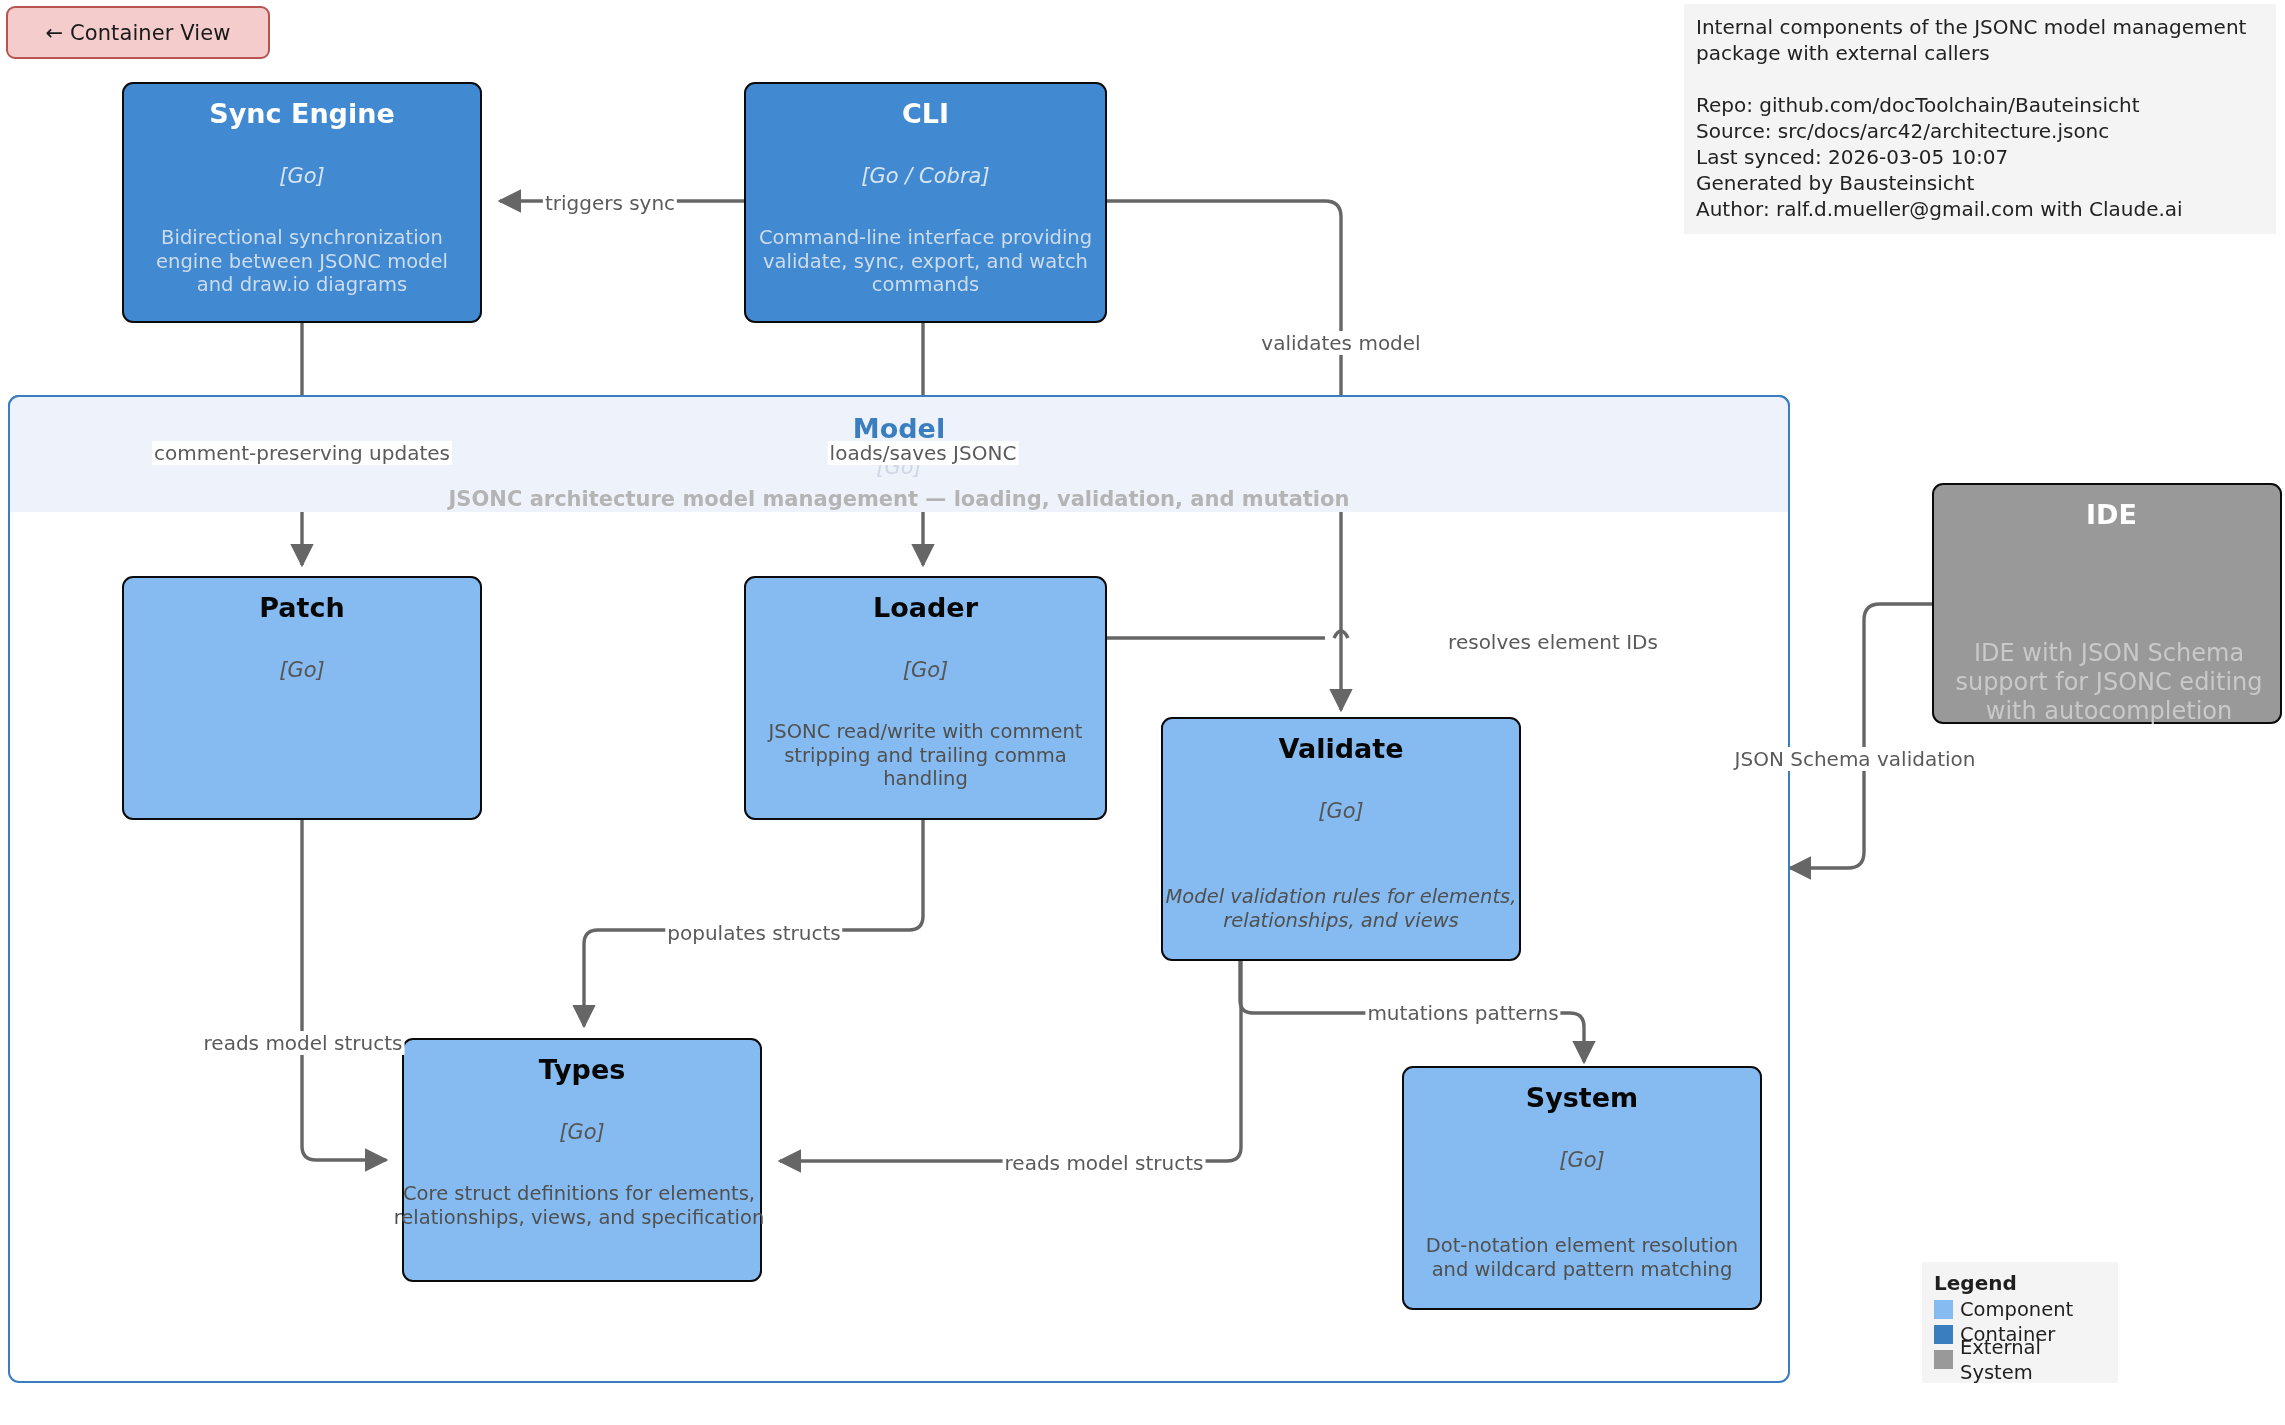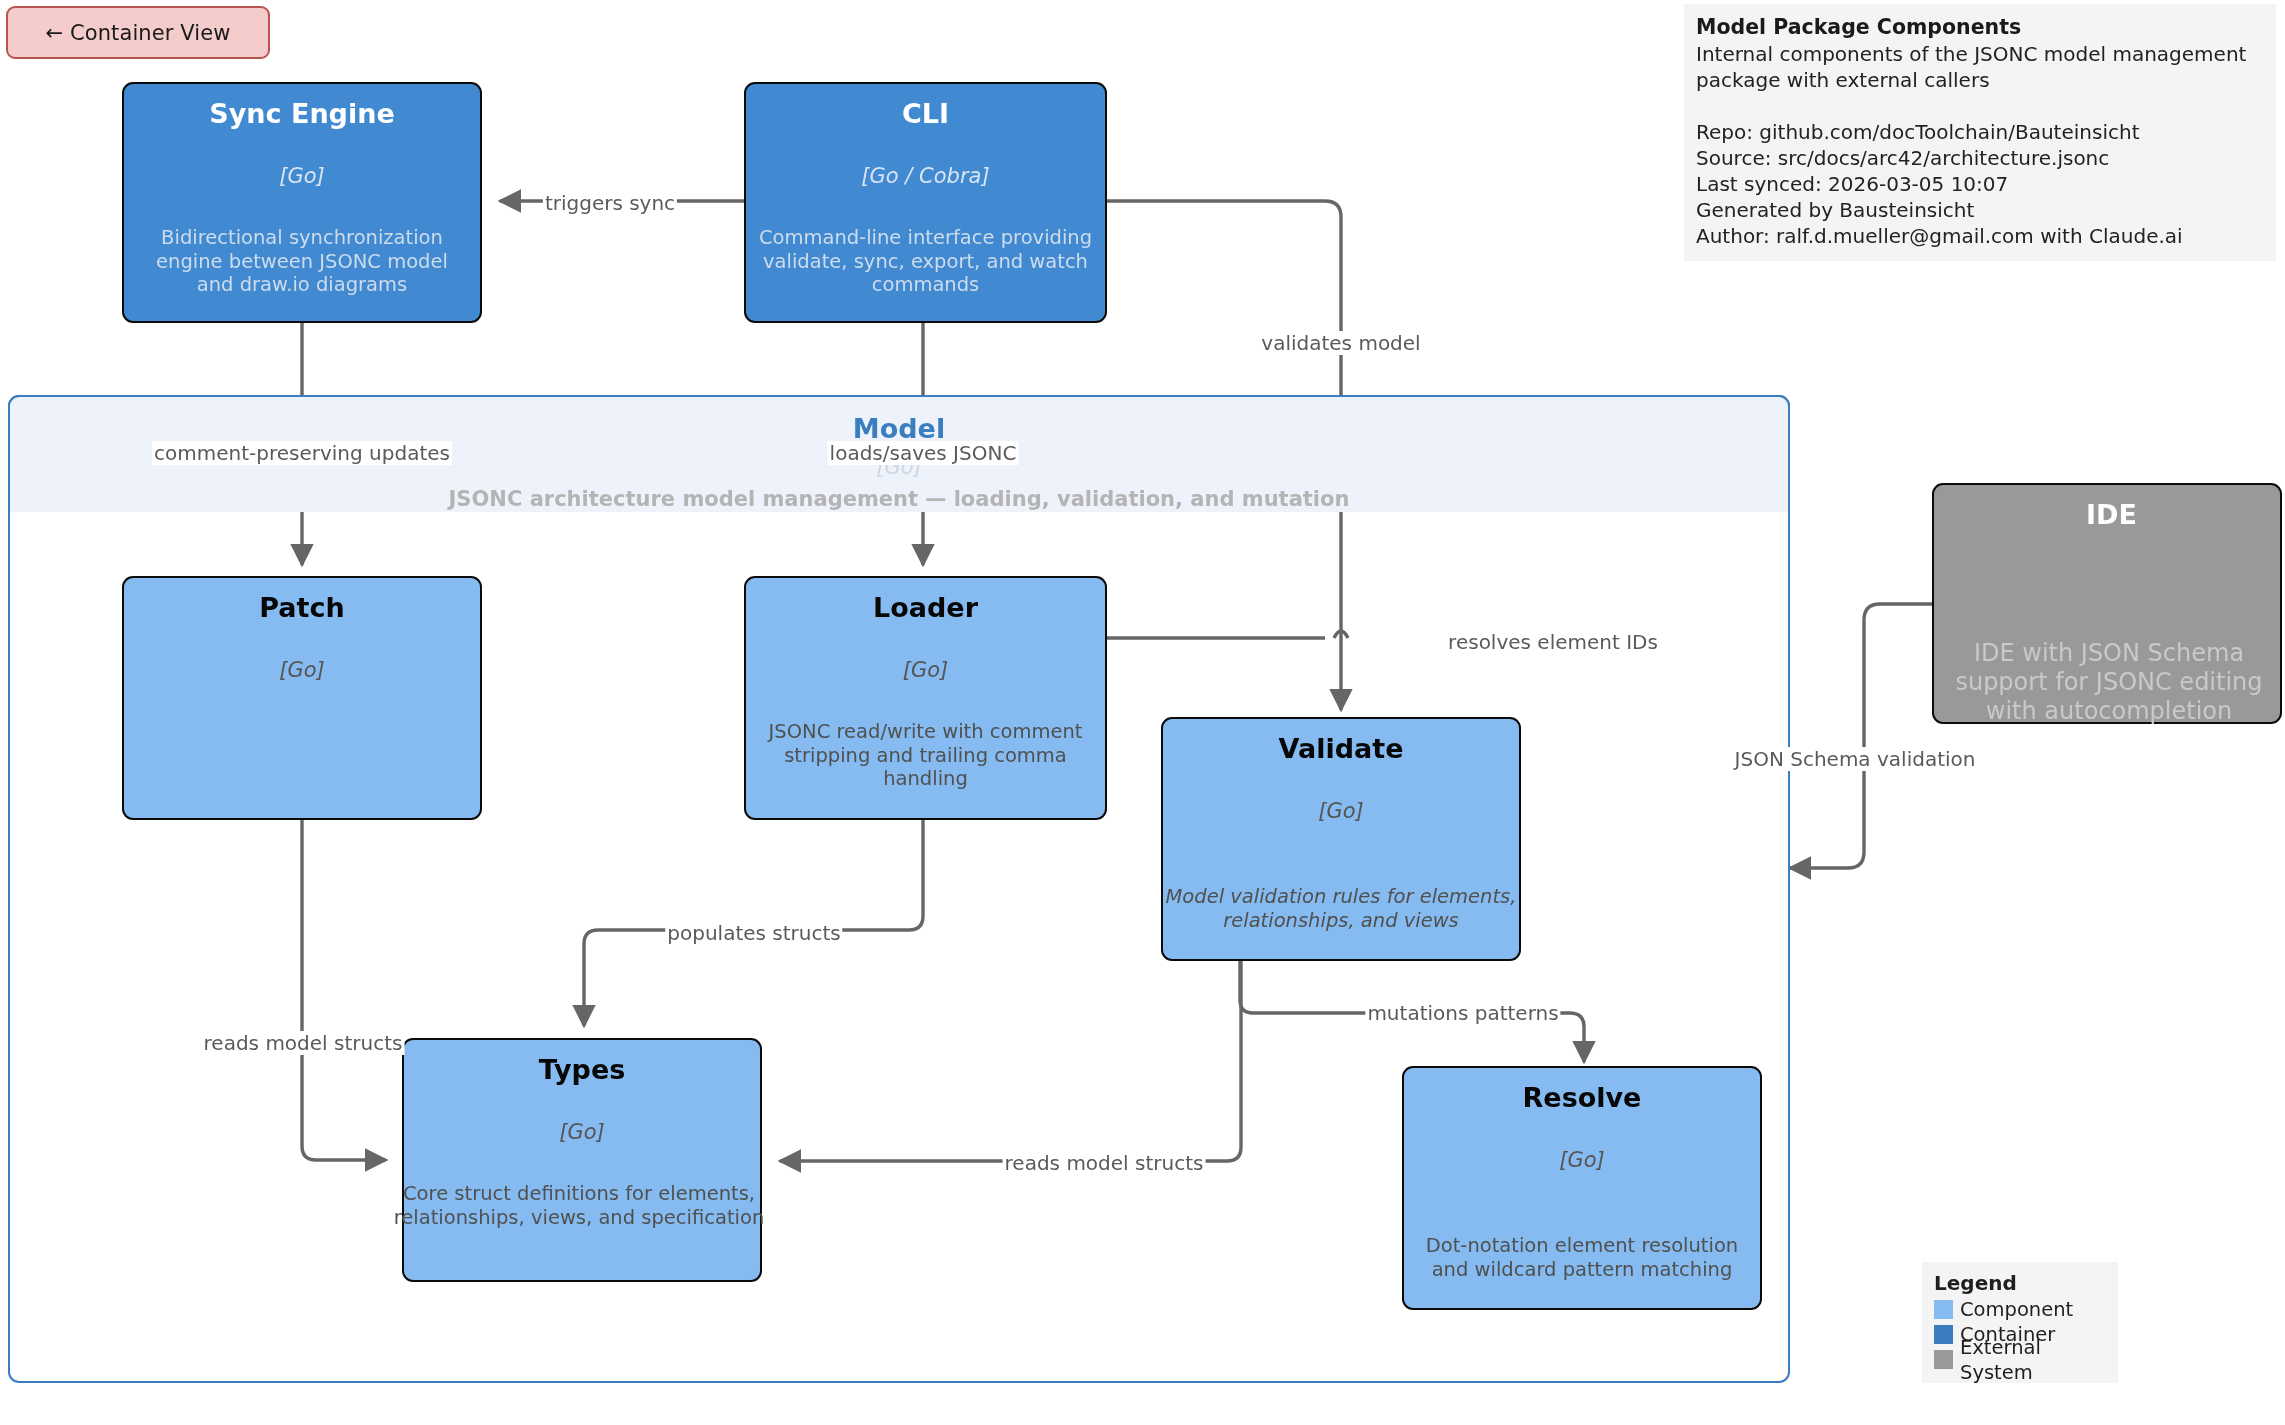--- a/index.html
+++ b/index.html
@@ -271,21 +271,21 @@
   <div class="node-desc" style="margin-top:62px; width:358px;font-style:italic;">Model validation rules for elements, relationships, and views</div>
 </div>
 
 <div class="node component" style="left:402px; top:1038px; width:360px; height:244px;">
   <div class="node-title" style="margin-top:14px;">Types</div>
   <div class="node-tech" style="margin-top:35px;">[Go]</div>
   <div class="node-desc" style="margin-top:38px; width:372px; margin-left:-6px;">Core struct definitions for elements, relationships, views, and specification</div>
 </div>
 
 <div class="node component" style="left:1402px; top:1066px; width:360px; height:244px;">
-  <div class="node-title" style="margin-top:14px;">Resolve</div>
+  <div class="node-title" style="margin-top:14px;">System</div>
   <div class="node-tech" style="margin-top:35px;">[Go]</div>
   <div class="node-desc" style="margin-top:62px; width:350px;">Dot-notation element resolution and wildcard pattern matching</div>
 </div>
 
 <div class="edge-label" style="left:610px; top:203px;">triggers sync</div>
 
 <div class="edge-label" style="left:1341px; top:343px;">validates model</div>
 
 <div class="edge-label" style="left:302px; top:453px;">comment-preserving updates</div>
 
@@ -301,21 +301,20 @@
 
 <div class="edge-label" style="left:1104px; top:1163px;">reads model structs</div>
 
 <div class="edge-label" style="left:1463px; top:1013px;">mutations patterns</div>
 
 <div class="back-button">
   <span>← Container View</span>
 </div>
 
 <div class="info-panel">
-  <div class="title">Model Package Components</div>
   <div class="desc">Internal components of the JSONC model management package with external callers</div>
   <div class="spacer"></div>
   <div class="meta-line">Repo: github.com/docToolchain/Bauteinsicht</div>
   <div class="meta-line">Source: src/docs/arc42/architecture.jsonc</div>
   <div class="meta-line">Last synced: 2026-03-05 10:07</div>
   <div class="meta-line">Generated by Bausteinsicht</div>
   <div class="meta-line">Author: ralf.d.mueller@gmail.com with Claude.ai</div>
 </div>
 
 <div class="legend">

